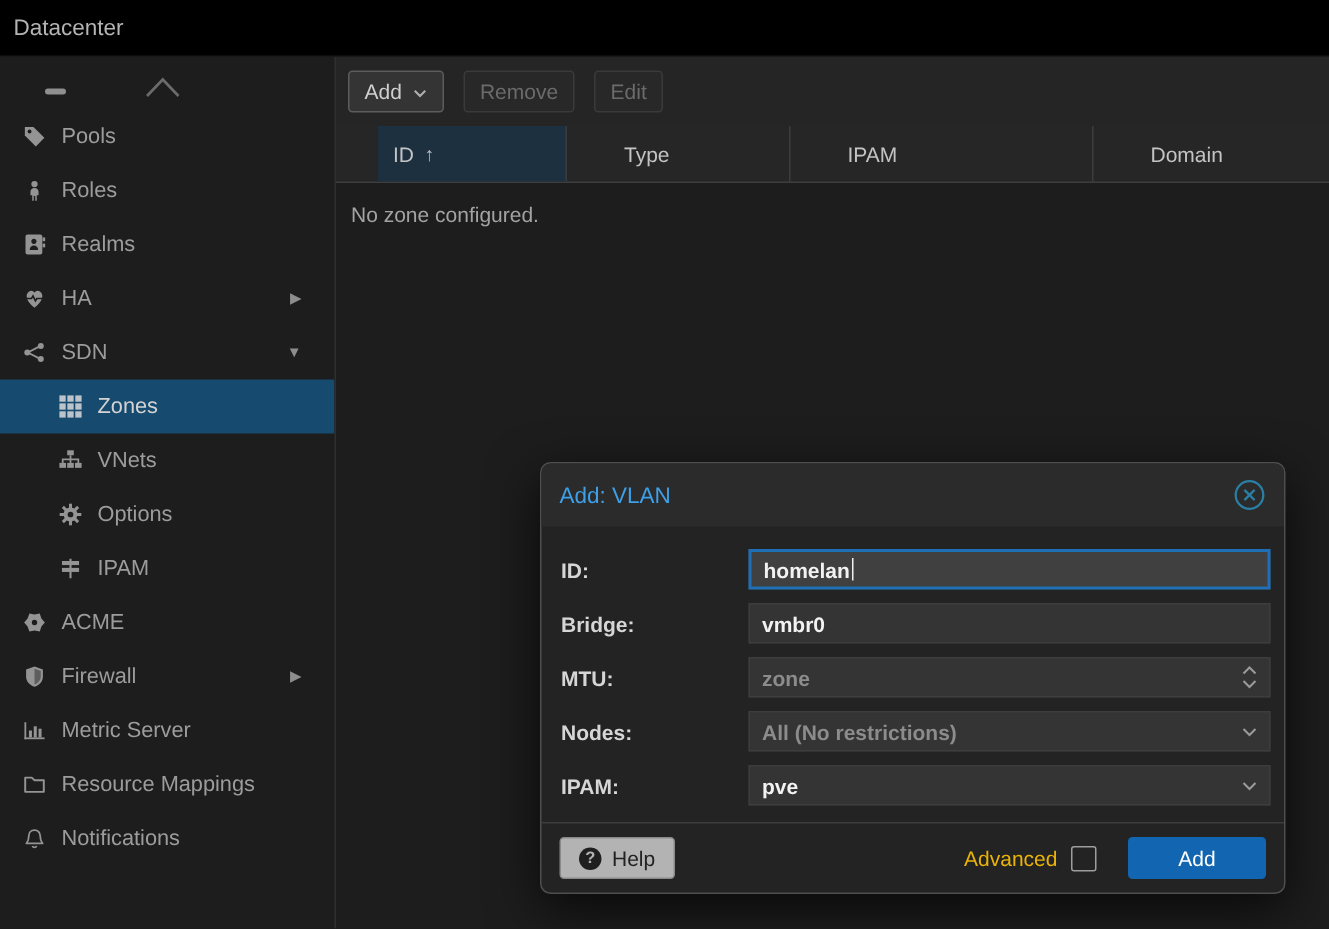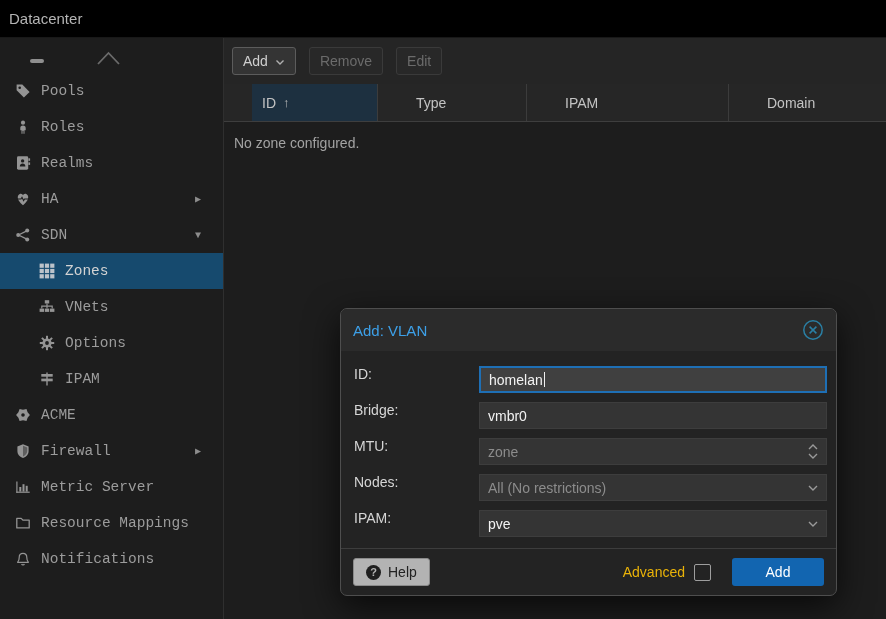--- a/index.html
+++ b/index.html
@@ -7,21 +7,21 @@
   body {
     font-family:"Liberation Sans", sans-serif;
     background:#1d1d1d; color:#9c9c9c; position:relative; overflow:hidden;
   }
   
   .topbar { height:38px; background:#000000; display:flex; align-items:center;
             padding-left:9px; border-bottom:1px solid #181818; }
   .topbar .title { font-size:15px; color:#b4b4b4; }
   
   .main { display:flex; height:581px; }
-  .sidebar { width:224px; background:#1d1d1d; border-right:1px solid #2f2f2f; flex:none; overflow:hidden;font-family:Liberation Mono, monospace; }
+  .sidebar { width:224px; background:#1d1d1d; border-right:1px solid #2f2f2f; flex:none; overflow:hidden; }
   .content { flex:1; display:flex; flex-direction:column; background:#1d1d1d; }
   
   .partialrow { height:35px; display:flex; align-items:flex-end; padding:0 0 10px 30px; }
   .dash { width:14px; height:4px; background:#8f8f8f; border-radius:2px; }
   .partialrow svg { margin-left:52px; margin-bottom:-3px; }
   .sitem { height:36px; display:flex; align-items:center; padding-left:14px; cursor:pointer; }
   .sitem.lvl2 { padding-left:38px;text-align:right; }
   .sitem .ic { width:17px; height:17px; display:flex; align-items:center; justify-content:center; flex:none; }
   .sitem .ic svg { display:block; }
   .sitem .slbl { margin-left:10px; font-size:14.5px; color:#9c9c9c; white-space:nowrap; }
@@ -44,29 +44,29 @@
   .th { display:flex; align-items:center; padding-left:10px; font-size:14px; color:#c3c3c3;
         border-right:1px solid #3c3c3c; cursor:pointer;margin-left:28px; }
   .th-id { width:126px; background:#1d3040; gap:7px; }
   .th-type { width:121px; }
   .th-mtu { width:64px; }
   .th-ipam { width:174px; }
   .th-domain { flex:1; border-right:none; }
   .sortarrow { font-size:13px; color:#b9b9b9; }
   .emptymsg { padding:13px 0 0 10px; font-size:14px; color:#a3a3a3; }
   
-  .dialog { position:absolute; left:340px; top:308px; width:497px; height:288px;
+  .dialog { position:absolute; left:360px; top:308px; width:497px; height:288px;
             background:#232323; border:1px solid #4e4e4e; border-radius:7px;
             box-shadow:0 10px 34px rgba(0,0,0,0.7); display:flex; flex-direction:column; z-index:10; }
   .dhead { height:42px; background:#2b2b2b; border-radius:6px 6px 0 0; display:flex; align-items:center;
            padding:0 12px; flex:none; }
   .dtitle { font-size:15px; color:#3da0e8; }
   .dclose { margin-left:auto; width:22px; height:22px; cursor:pointer; display:flex; }
   .dbody { flex:1; padding:15px 9px 0 13px; }
-  .frow { display:flex; align-items:flex-start; height:27px; margin-bottom:9px; }
+  .frow { display:flex; align-items:center; height:27px; margin-bottom:9px;font-weight:bold; }
   .flabel { width:125px; font-size:14px; color:#d6d6d6; flex:none; }
   .fctl { flex:1; height:27px; background:#343434; border:1px solid #3d3d3d; display:flex;
           align-items:center; padding:0 8px; font-size:14px; color:#f2f2f2; position:relative; }
   .fctl.focused { border:2px solid #1e6fb5; background:#404040; }
   .fctl.ph { color:#8c8c8c; }
   .caretbar { display:inline-block; width:1px; height:15px; background:#efefef; margin-left:1px; }
   .fctl .rico { position:absolute; right:7px; top:0; bottom:0; display:flex; align-items:center; }
   
   .dfoot { height:47px; border-top:1px solid #3d3d3d; display:flex; align-items:center;
            padding:0 12px; flex:none; }

